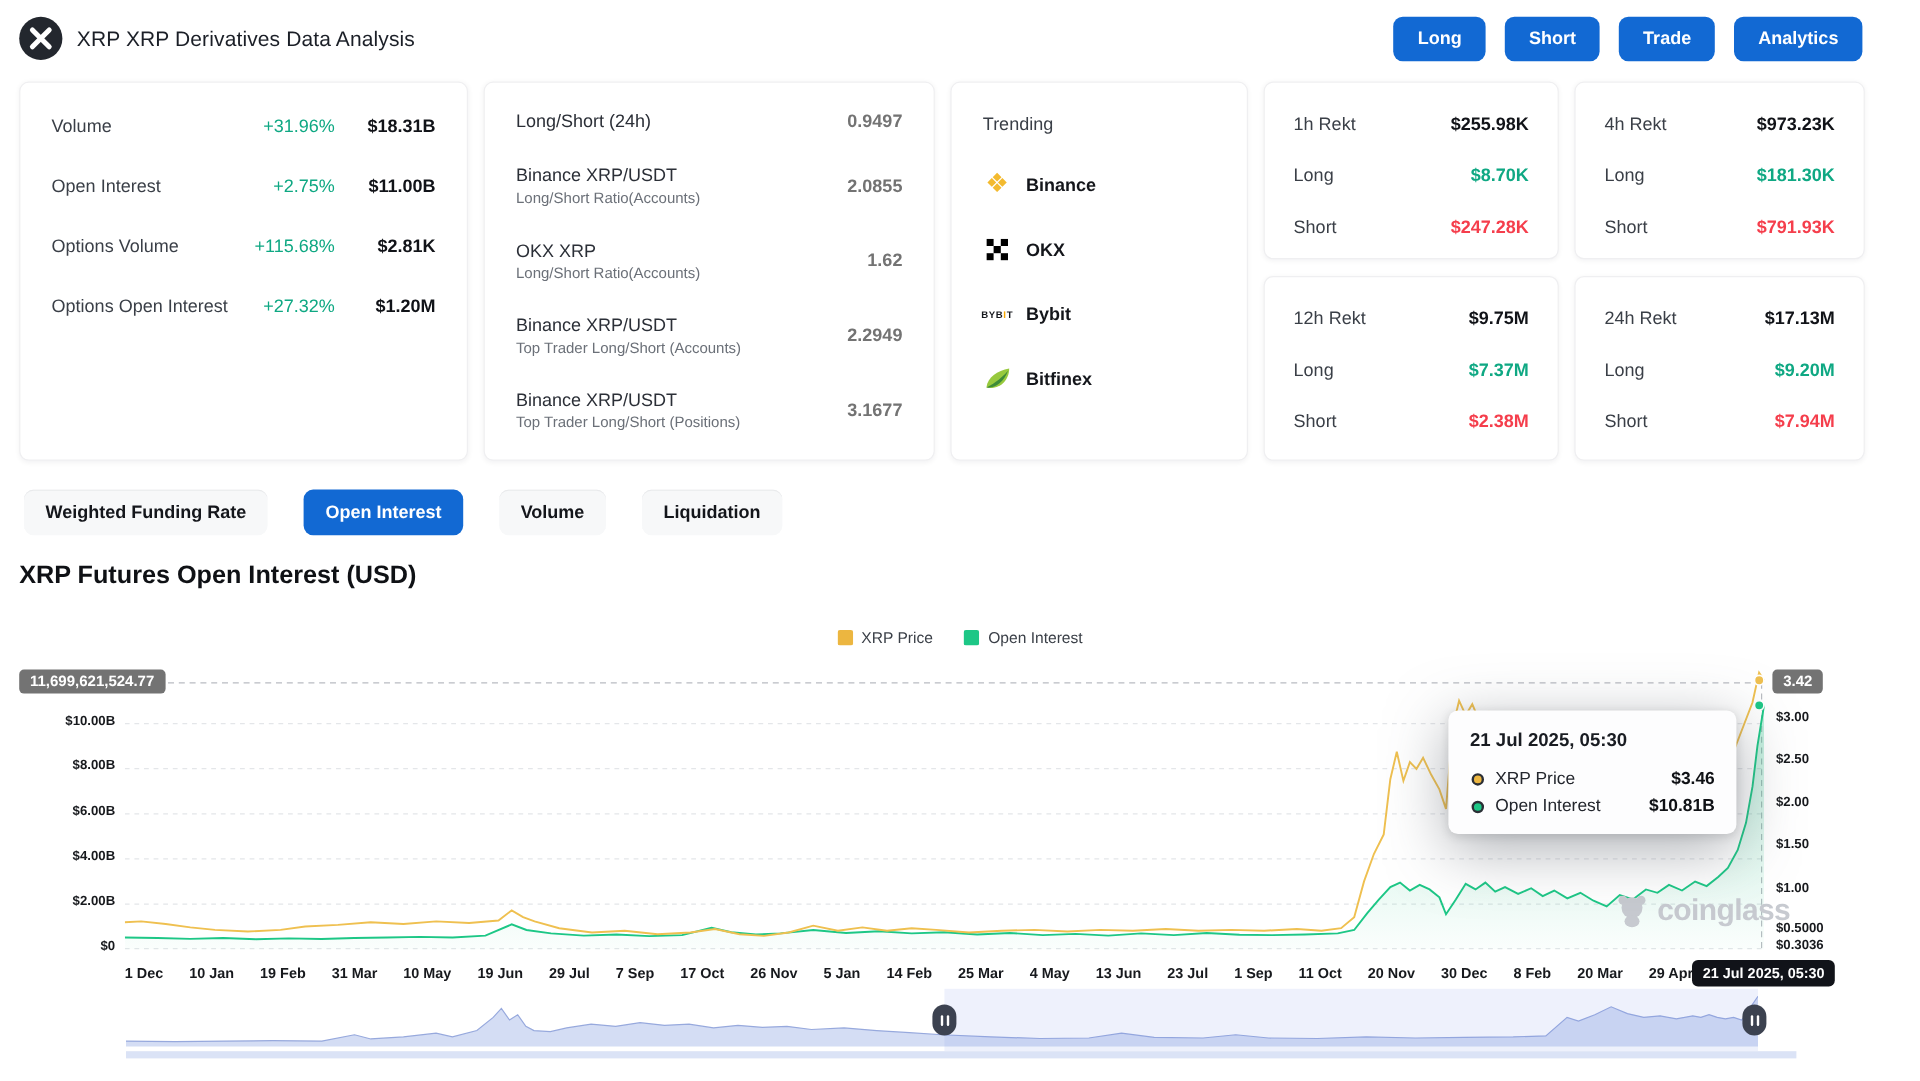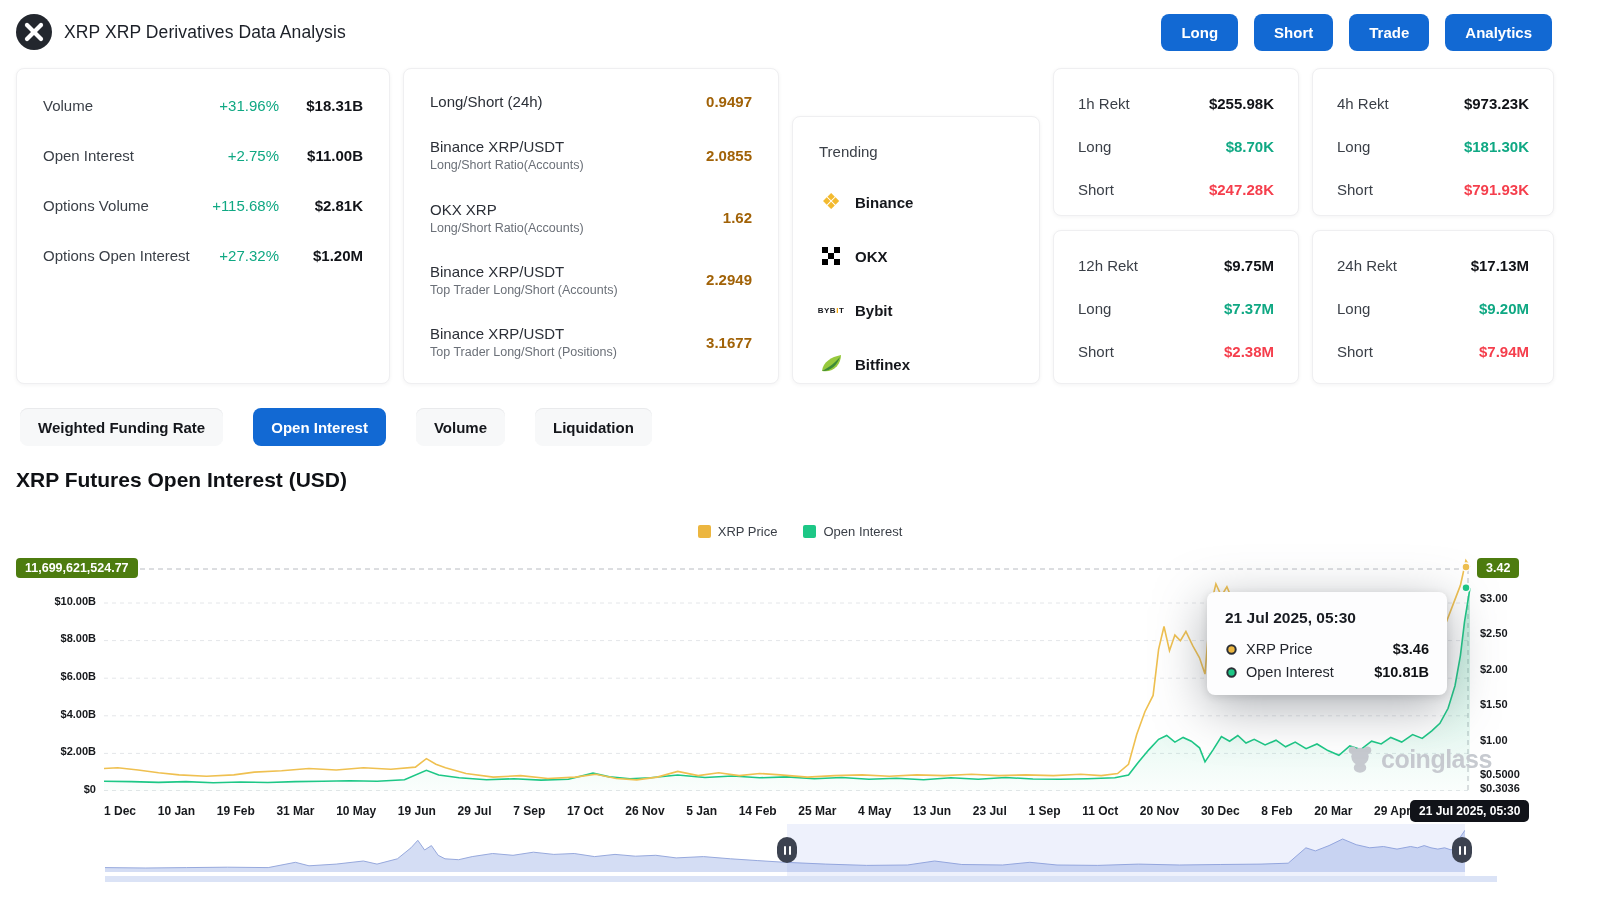--- a/index.html
+++ b/index.html
@@ -20,28 +20,28 @@
   .statcard { padding:28px 26px 24px; display:flex; flex-direction:column; justify-content:flex-start; gap:33px; }
   .srow { display:flex; align-items:center; font-size:15px; }
   .srow .lb { color:#3a3f47; flex:1 1 auto; }
   .srow .chg { color:#0fa883; min-width:86px; text-align:right; }
   .srow .val { color:#111318; font-weight:600; min-width:84px; text-align:right; }
   .ratiocard { padding:24px 26px; display:flex; flex-direction:column; justify-content:space-between; }
   .rrow { display:flex; align-items:center; }
   .rrow .rtxt { flex:1 1 auto; }
   .rrow .rl { font-size:15px; color:#2b2f37; }
   .rrow .rs { font-size:12.5px; color:#6b7078; margin-top:3px; }
-  .rrow .rv { color:#a16207; font-size:15px; font-weight:600;text-align:center; }
+  .rrow .rv { color:#737373; font-size:15px; font-weight:600;text-align:center; }
   .rektcard { padding:26px 24px 20px; display:flex; flex-direction:column; gap:26px; }
   .krow { display:flex; align-items:center; font-size:15px;gap:32px; }
   .krow .kl { color:#3a3f47; flex:1 1 auto; }
   .krow .kv { font-weight:600; color:#111318; }
   .krow .kv.grn { color:#0fa883; }
   .krow .kv.red { color:#f53e4c; }
-  .trendcard { padding:26px 26px; display:flex; flex-direction:column; gap:30px;margin-top:48px; }
+  .trendcard { padding:26px 26px; display:flex; flex-direction:column; gap:30px; }
   .trendcard .tt { font-size:15px; color:#3a3f47; }
   .titem { display:flex; align-items:center; gap:12px; font-size:15px; font-weight:700; color:#14161b; cursor:pointer; }
   .ticon { width:24px; height:24px; display:flex; align-items:center; justify-content:center; flex:0 0 auto; }
   .binance-glyph { color:#f3ba2f; font-size:22px; line-height:1; font-family:"DejaVu Sans",sans-serif; }
   .bybit-glyph { font-size:8px; font-weight:800; letter-spacing:.5px; color:#15171c; font-family:"Liberation Sans",sans-serif;justify-content:center; }
   .bybit-glyph .bi { color:#f7a600; }
 
   
   .tabs { position:absolute; top:408px; left:20px; display:flex; gap:30px; align-items:center; }
   .tab { height:38px; border:none; border-radius:8px; background:#f7f8f9; color:#14161b; font-size:15px; font-weight:700; padding:0 18px; font-family:inherit; cursor:pointer; box-shadow:0 1px 0 #e9eaec inset; }
@@ -51,21 +51,21 @@
 
   
   .legend { position:absolute; top:524px; left:0; width:1600px; display:flex; justify-content:center; gap:26px; align-items:center; }
   .litem { display:flex; align-items:center; gap:7px; font-size:13px; color:#3a3f47; cursor:pointer; }
 
   
   .chart { position:absolute; top:557px; left:104px; width:1368px; height:236px; }
   .ylab { position:absolute; font-size:11px; font-weight:600; color:#17191d; }
   .yl { left:6px; width:90px; text-align:right; }
   .yr { left:1480px; width:80px; text-align:left; }
-  .badge-gray { position:absolute; top:558px; background:#4d7c0f; color:#fff; font-size:12.5px; font-weight:700; border-radius:4px; padding:3px 9px; z-index:5; }
+  .badge-gray { position:absolute; top:558px; background:#737373; color:#fff; font-size:12.5px; font-weight:700; border-radius:4px; padding:3px 9px; z-index:5; }
   .tooltip { position:absolute; top:592px; left:1207px; width:240px; border-radius:8px; background:#fdfdfe; box-shadow:0 12px 50px rgba(90,95,105,.5), 0 2px 8px rgba(0,0,0,.12); padding:17px 18px 15px; z-index:6; }
   .tooltip .tdate { font-size:15.5px; font-weight:600; color:#191c22; margin-bottom:14px; }
   .trow { display:flex; align-items:center; gap:8px; font-size:14.5px; color:#23262d; margin-top:7px; }
   .trow .tv { margin-left:auto; font-weight:700; color:#0f1115; }
   .watermark { position:absolute; top:744px; left:1345px; display:flex; align-items:center; gap:6px; color:#c7cad0; font-size:25px; font-weight:700; letter-spacing:-.5px; z-index:1; }
 
   
   .xaxis { position:absolute; top:804px; left:104px; width:1360px; display:flex; justify-content:space-between; }
   .xaxis span { font-size:12px; font-weight:600; color:#17191d; white-space:nowrap; }
   .badge-date { position:absolute; top:800px; left:1410px; background:#111319; color:#fff; font-size:12px; font-weight:700; border-radius:5px; padding:4px 9px; z-index:7; white-space:nowrap; }

